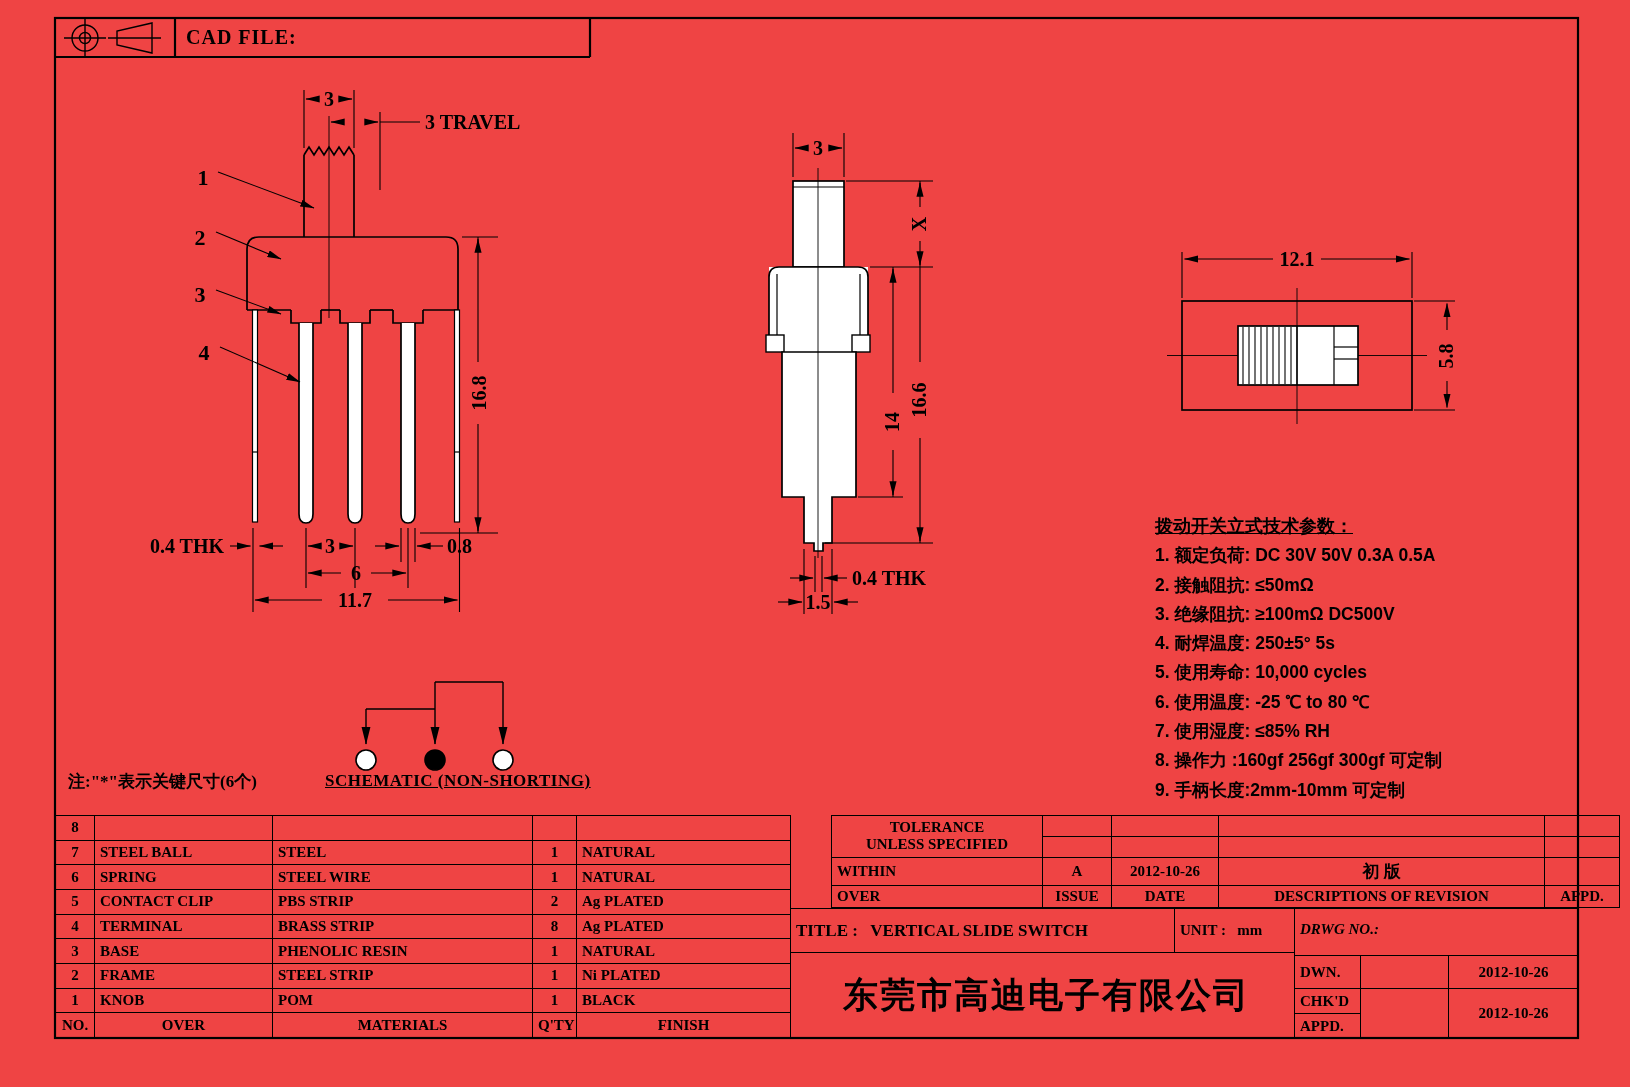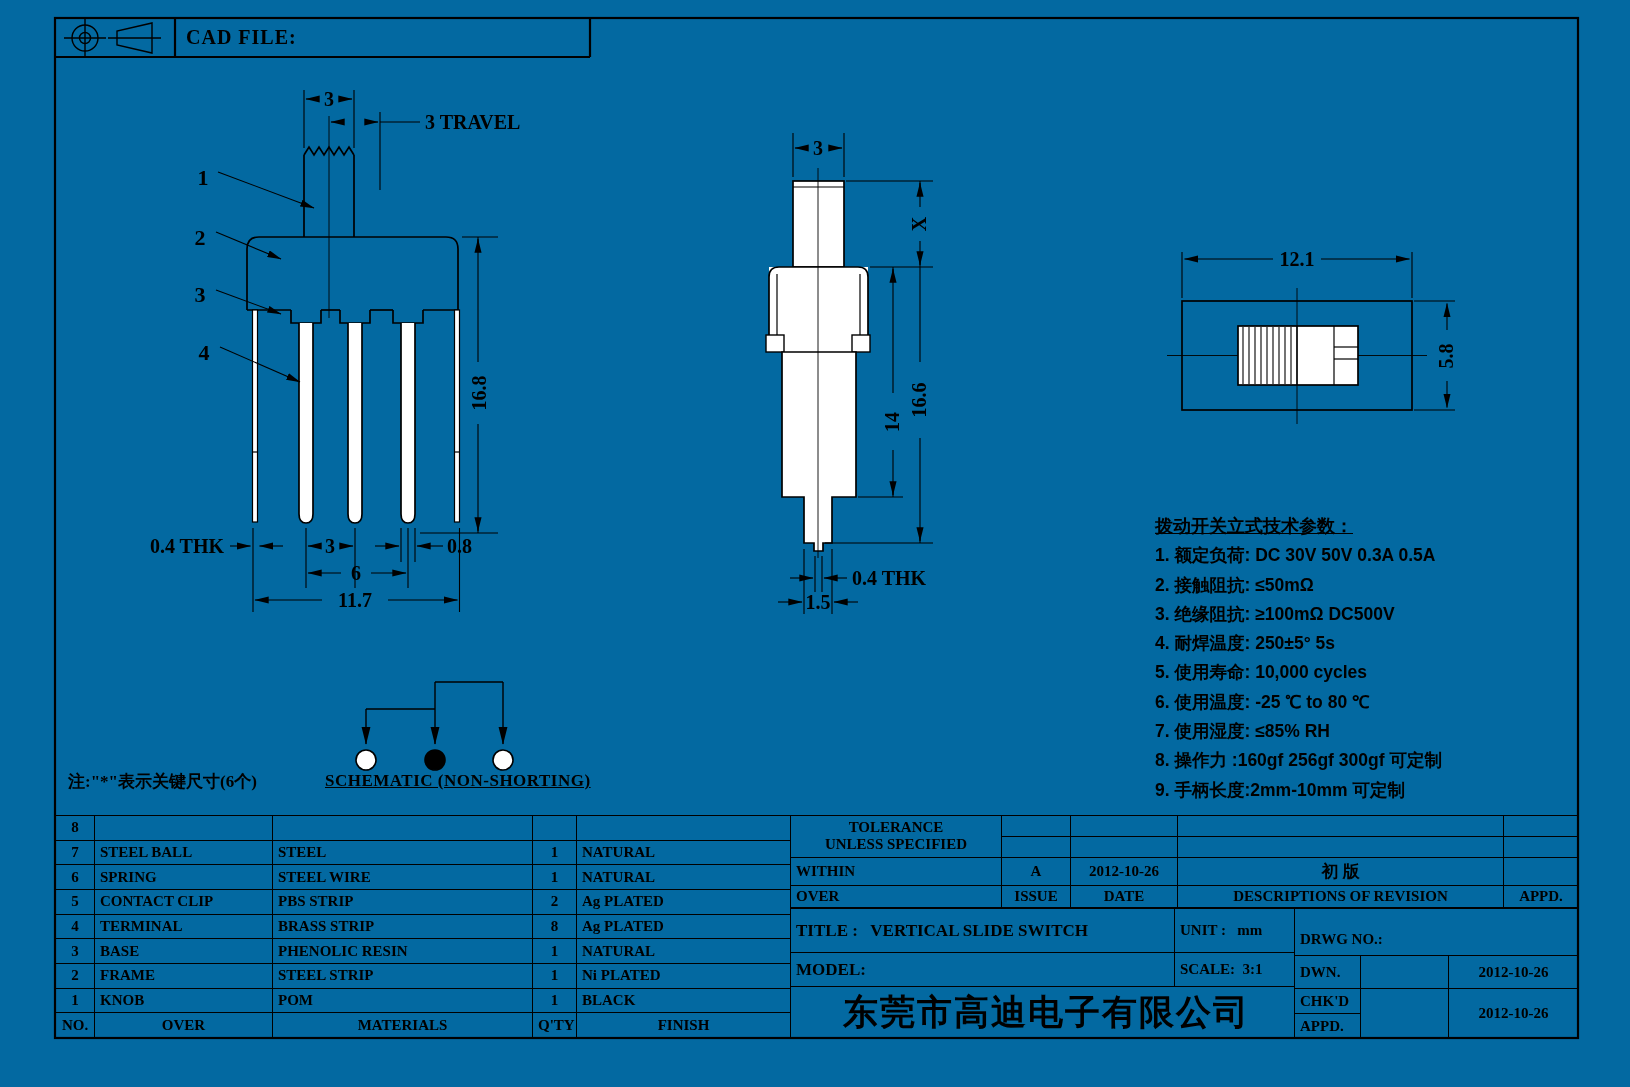--- a/index.html
+++ b/index.html
@@ -1,16 +1,16 @@
 <!DOCTYPE html>
 <html><head>
 <meta charset="utf-8">
 <style>
   html,body{margin:0;padding:0;background:#fff;}
-  .sheet{position:relative;width:1630px;height:1087px;background:#0369a1;color:#000;
+  .sheet{position:relative;width:1630px;height:1087px;background:#ef4444;color:#000;
          font-family:"Liberation Serif",serif;overflow:hidden;}
   svg.art{position:absolute;left:0;top:0;pointer-events:none;}
   .abs{position:absolute;}
   
   text{font-family:"Liberation Serif",serif;font-weight:bold;fill:#000;}
   
   .tblwrap{position:absolute;box-sizing:border-box;}
   table{border-collapse:collapse;table-layout:fixed;width:100%;height:100%;}
   td{border:1.6px solid #000;font-weight:bold;font-size:15px;padding:0 5px;
      overflow:hidden;white-space:nowrap;font-family:"Liberation Serif",serif;}
@@ -119,21 +119,21 @@
         <td class="tc">NO.</td>
         <td class="tc">OVER</td>
         <td class="tc">MATERIALS</td>
         <td class="tc">Q'TY</td>
         <td class="tc">FINISH</td>
       </tr>
     </tbody>
       </table>
   </div>
 
-  <div class="tblwrap" style="left:790px;top:815px;width:788px;height:93px;">
+  <div class="tblwrap" style="left:790px;top:815px;width:788px;height:93px;padding-left:41px;">
     <table>
       <colgroup>
           <col style="width:211px">
           <col style="width:69px">
           <col style="width:107px">
           <col style="width:326px">
           <col style="width:75px">
         </colgroup>
       <tbody>
           <tr>
@@ -180,44 +180,37 @@
           <tr style="height:44px;">
         <td class="tl big">
           <span>TITLE :</span>&nbsp;&nbsp;
           <span>VERTICAL SLIDE SWITCH</span>
         </td>
         <td class="tl">
           <span>UNIT :</span>&nbsp;&nbsp;
           <span>mm</span>
         </td>
       </tr>
-      <tr style="height:34px;">
-        <td class="tl big">MODEL:</td>
-        <td class="tl">
-          <span>SCALE:</span>&nbsp;
-          <span>3:1</span>
-        </td>
-      </tr>
       <tr>
         <td class="company" colspan="2">东莞市高迪电子有限公司</td>
       </tr>
     </tbody>
       </table>
   </div>
 
   <div class="tblwrap" style="left:1294px;top:908px;width:284px;height:130px;">
     <table>
       <colgroup>
           <col style="width:66px">
           <col style="width:88px">
           <col style="width:130px">
         </colgroup>
       <tbody>
           <tr style="height:47px;">
-        <td class="tl" colspan="3" style="vertical-align:top;padding-top:22px;">DRWG NO.:</td>
+        <td class="tl" colspan="3" style="vertical-align:top;padding-top:12px;font-style:italic;">DRWG NO.:</td>
       </tr>
       <tr style="height:33px;">
         <td class="tl">DWN.</td>
         <td></td>
         <td class="tc">2012-10-26</td>
       </tr>
       <tr style="height:25px;padding-left:40px;">
         <td class="tl">CHK'D</td>
         <td rowspan="2"></td>
         <td class="tc" rowspan="2">2012-10-26</td>

